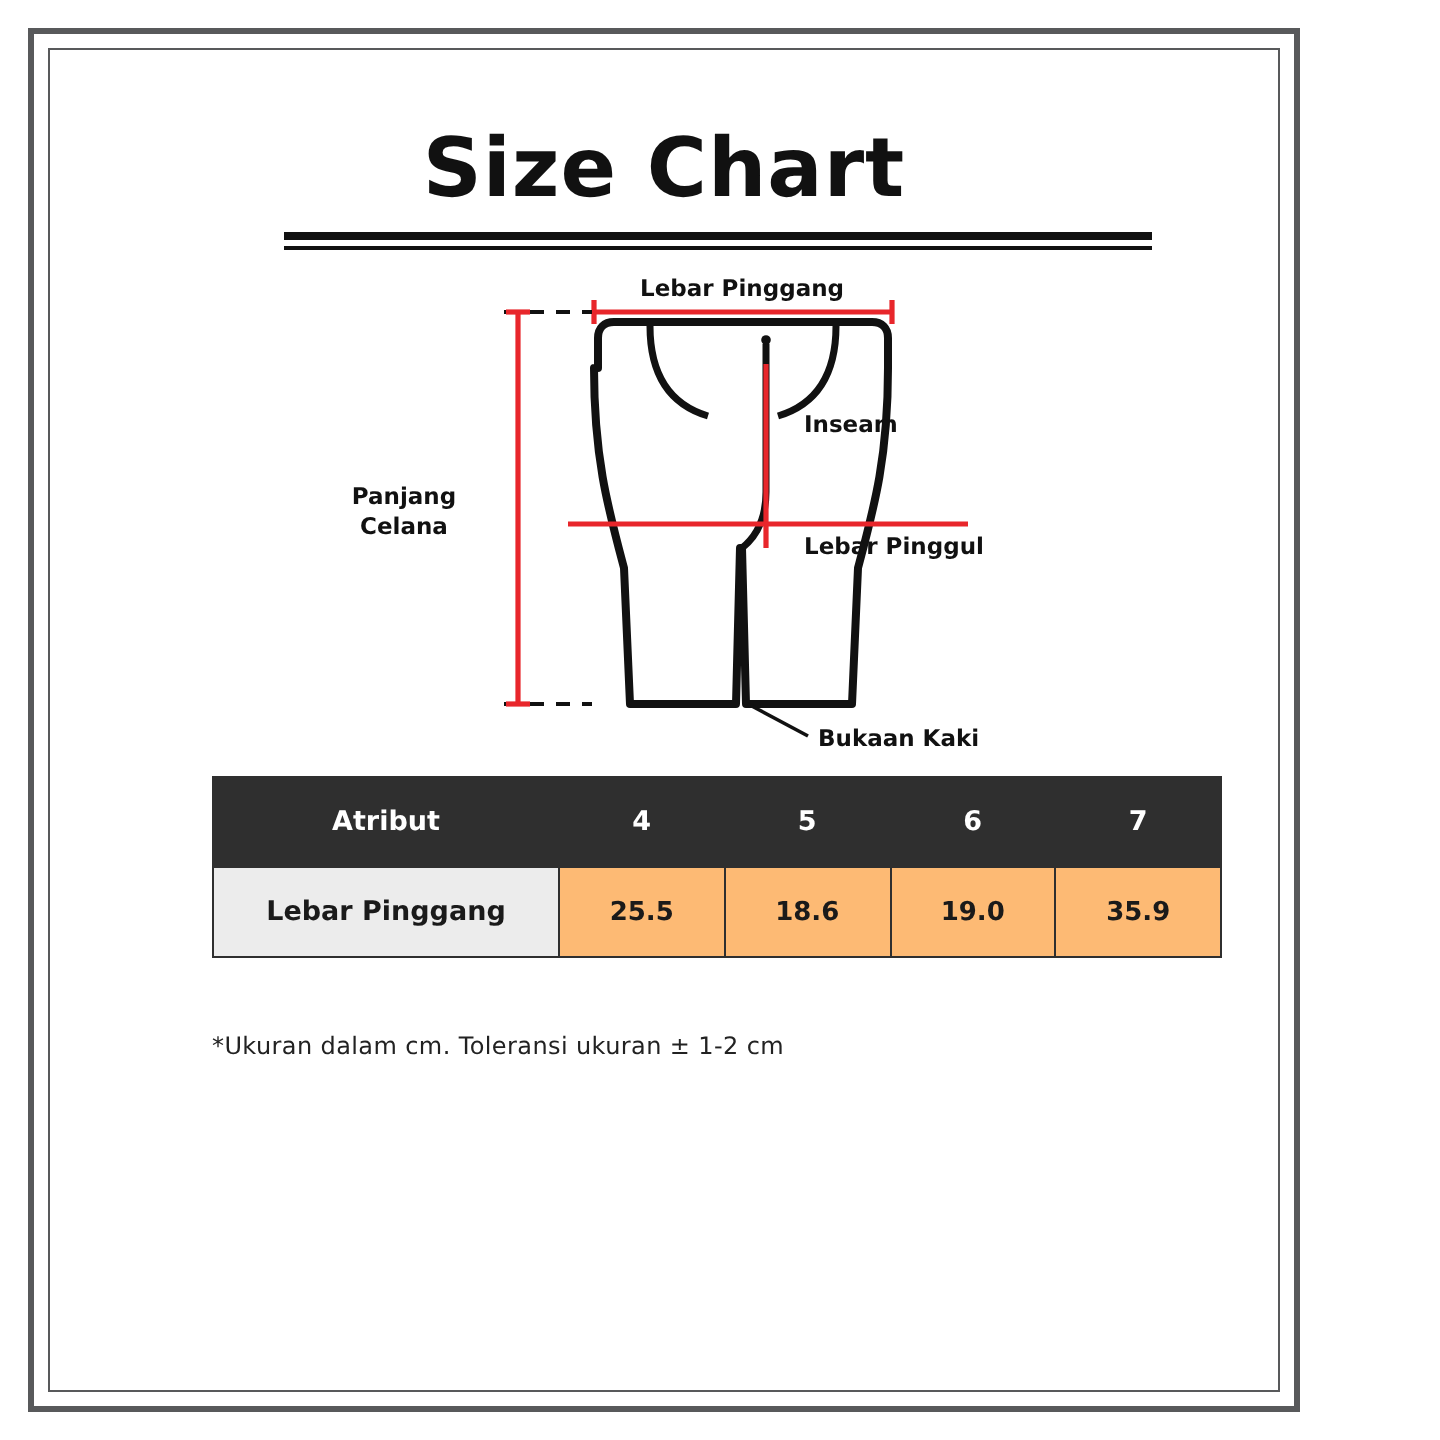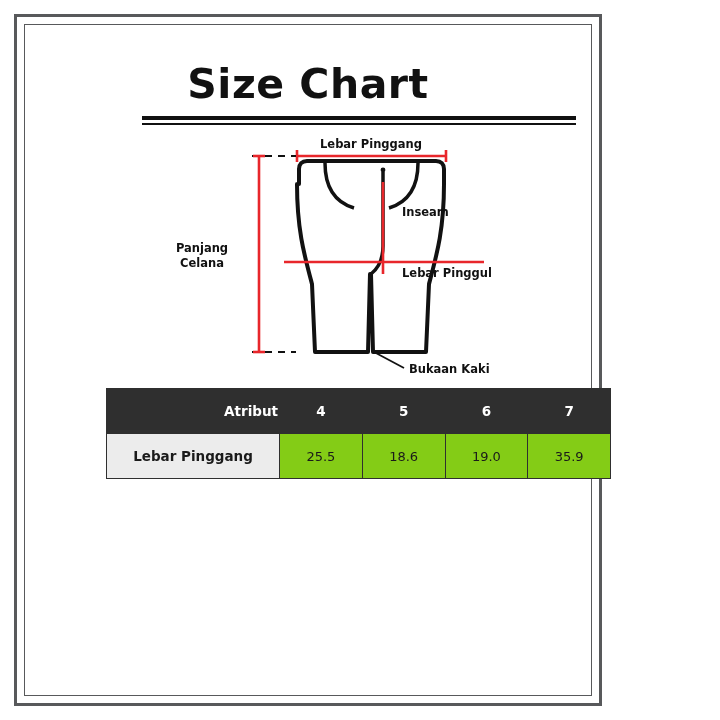--- a/index.html
+++ b/index.html
@@ -11,20 +11,21 @@
     width: 720px;
     height: 720px;
     font-family: "DejaVu Sans", sans-serif;
     overflow: hidden;
   }
   .page {
     position: relative;
     width: 616px;
     height: 720px;
     background: #ffffff;
+    padding-left: 48px;
   }
   
   .frame-outer {
     position: absolute;
     left: 14px;
     top: 14px;
     right: 14px;
     bottom: 14px;
     border: 3px solid #58595b;
     box-sizing: border-box;
@@ -97,32 +98,31 @@
   }
   table.size-table thead th {
     background: #2f2f2f;
     color: #ffffff;
     font-weight: bold;
     font-size: 13.5px;
   }
   table.size-table thead th.attr-head {
     width: 170px;
     background: #2f2f2f;
-    text-align: right;
   }
   table.size-table tbody th.attr-cell {
     background: #ececec;
     color: #1a1a1a;
     font-weight: bold;
     font-size: 13.5px;
     text-align: center;
   }
   table.size-table tbody td {
-    background: #84cc16;
-    font-weight: normal;
+    background: #fdba74;
+    font-weight: bold;
   }
   .note {
     position: absolute;
     left: 82px;
     top: 492px;
     font-size: 12px;
     color: #222222;
     letter-spacing: 0.2px;
   }
   .lbl {
@@ -217,15 +217,16 @@
             <th class="attr-cell">Lebar Pinggang</th>
             <td>25.5</td>
             <td>18.6</td>
             <td>19.0</td>
             <td>35.9</td>
           </tr>
         </tbody>
       </table>
     </div>
 
+    <div class="note">*Ukuran dalam cm. Toleransi ukuran ± 1-2 cm</div>
 
   </div>
 </div>
 
 </body></html>

